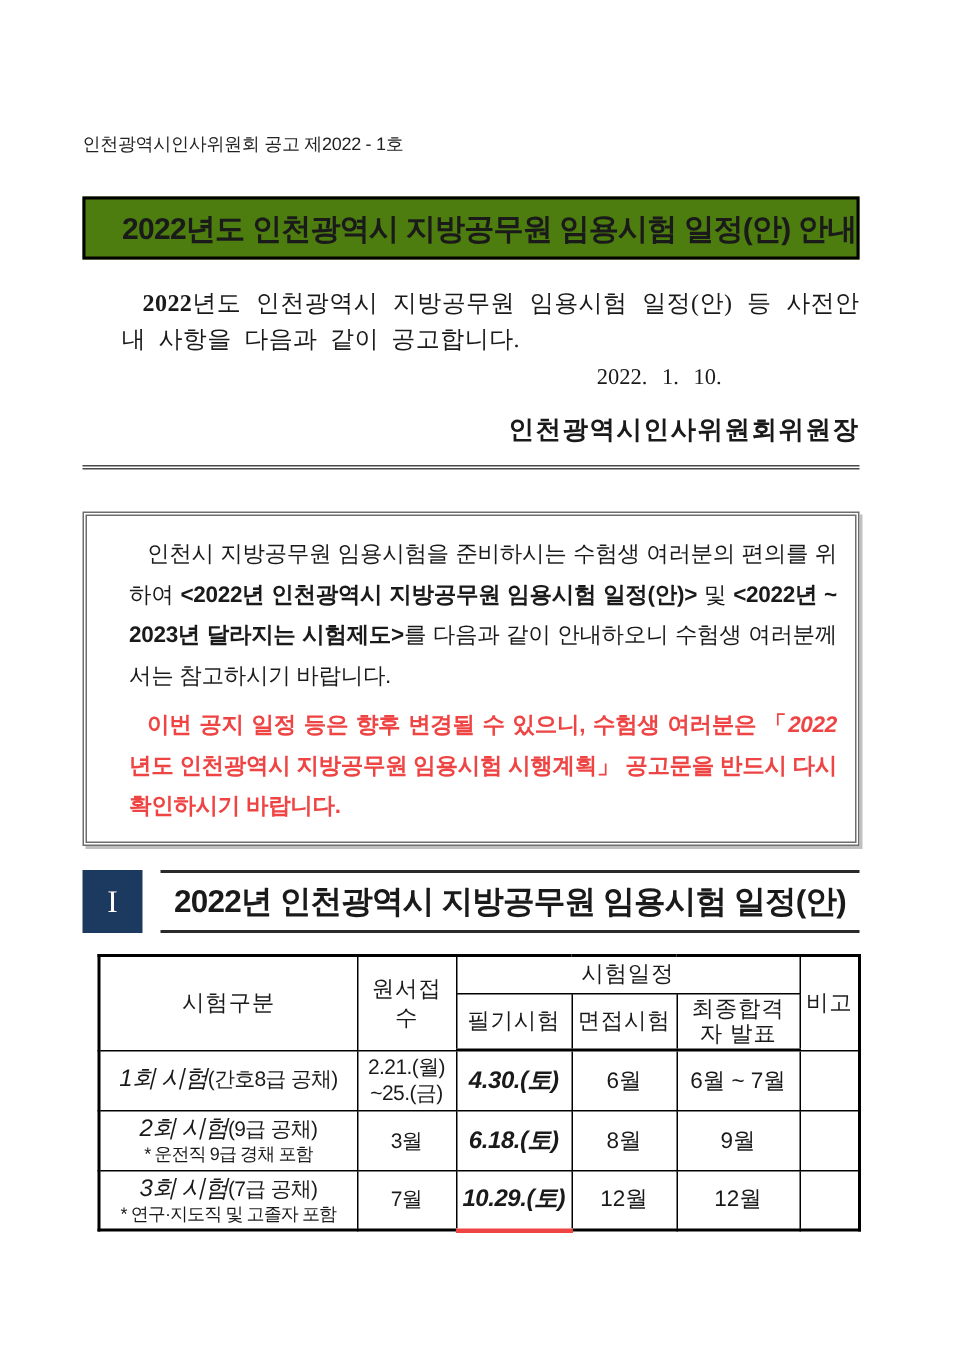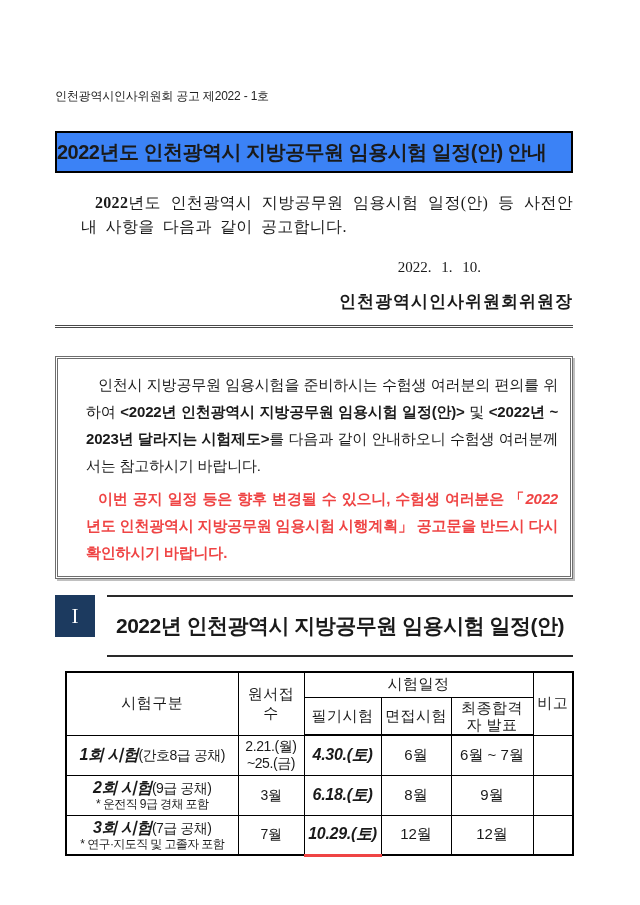--- a/index.html
+++ b/index.html
@@ -6,34 +6,34 @@
   html,body { background:#ffffff; }
   .page {
     width:628px; height:905px; background:#ffffff; position:relative;
     font-family:"Liberation Sans", sans-serif; color:#1a1a1a; overflow:hidden;
   }
   .content { padding:88px 55px 0 55px; }
 
   .notice-no { font-size:12px; color:#222; letter-spacing:-0.2px; }
 
   .title-box {
-    margin-top:26px; border:2px solid #000; background:#3b82f6;
-    height:42px; display:flex; align-items:center; justify-content:flex-start;
+    margin-top:26px; border:2px solid #000; background:#4d7c0f;
+    height:42px; display:flex; align-items:center; justify-content:flex-end;
     font-size:20px; font-weight:bold; letter-spacing:-0.5px;
   }
 
   .intro {
     margin-top:18px; font-family:"Liberation Serif", serif; font-size:16px;
     line-height:1.5; text-align:justify; text-indent:14px;
     word-spacing:4px; letter-spacing:0.3px;margin-left:26px;
   }
   .intro b { font-family:"Liberation Serif", serif; }
 
   .date-line {
-    margin-top:20px; text-align:right; padding-right:92px;
+    margin-top:5px; text-align:right; padding-right:92px;
     font-family:"Liberation Serif", serif; font-size:15px; word-spacing:6px;
   }
   .signer-line {
     margin-top:14px; text-align:right; font-family:"Liberation Serif", serif;
     font-size:17px; font-weight:bold; letter-spacing:1px;
   }
 
   .double-rule {
     margin-top:12px; height:0; border-top:3px double #4a4a4a;
   }
@@ -52,40 +52,40 @@
 
   .section-head { margin-top:16px; display:flex; align-items:stretch; }
   .section-marker {
     width:40px; height:42px; background:#1c3a5f; color:#ffffff;
     font-family:"Liberation Serif", serif; font-size:21px;
     display:flex; align-items:center; justify-content:center; flex:0 0 auto;
   }
   .section-title {
     flex:1; margin-left:12px; border-top:2px solid #2a2a2a; border-bottom:2px solid #2a2a2a;
     display:flex; align-items:center; justify-content:center;
-    font-size:21px; font-weight:bold; letter-spacing:-0.5px; padding:15px 0;
+    font-size:21px; font-weight:bold; letter-spacing:-0.5px; padding:5px 0;
   }
 
   .table-wrap { margin-top:14px; padding-left:10px; }
   table.schedule {
     border-collapse:collapse; table-layout:fixed; width:507px;
     border:2px solid #000; font-size:15px; text-align:center;
   }
   .schedule th, .schedule td { border:1px solid #000; padding:1px 2px; }
   .schedule thead th { font-weight:normal; letter-spacing:0.5px; }
   .schedule thead tr.hrow1 th { height:25px; }
   .schedule thead tr.hrow2 th { height:36px; line-height:1.15; border-bottom:2px solid #000; }
   .schedule tbody td { height:40px; }
 
   .hl { border-left:2px solid #2733aa; border-right:2px solid #2733aa;text-align:center; }
   .hl-top { border-top:2px solid #2733aa; }
   .schedule tbody tr:last-child .hl { border-bottom:3px solid #ef4444; }
 
   .row-title-line { display:block; line-height:1.2; }
-  .row-title { font-weight:bold; font-style:italic; font-size:16px; letter-spacing:-0.5px; }
+  .row-title { font-weight:normal; font-style:italic; font-size:16px; letter-spacing:-0.5px; }
   .row-title-sub { font-size:14px; letter-spacing:-0.5px; }
   .row-note { display:block; font-size:12px; letter-spacing:-0.6px; line-height:1.2; }
   .apply-l { display:block; font-size:14px; line-height:1.2; letter-spacing:-0.4px; }
   .written-date { font-weight:bold; font-style:italic; font-size:16px; letter-spacing:-0.3px; }
 </style>
 </head>
 <body>
 
 <div class="page">
   <div class="content">

